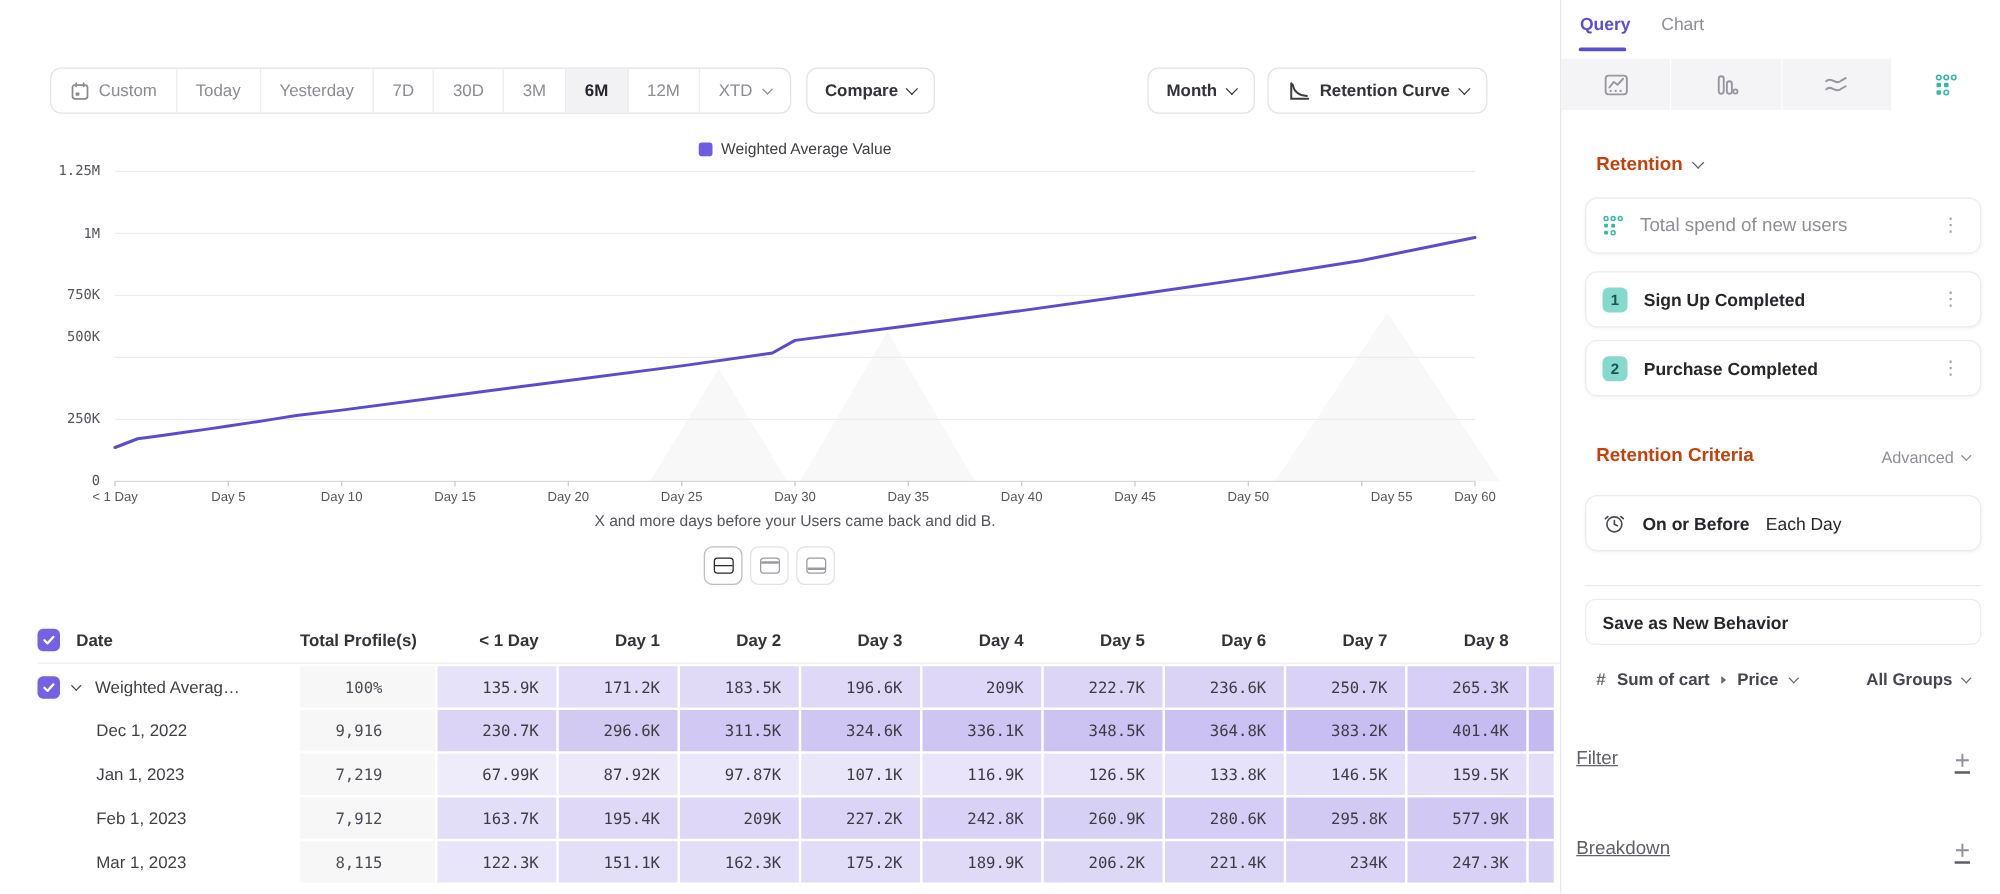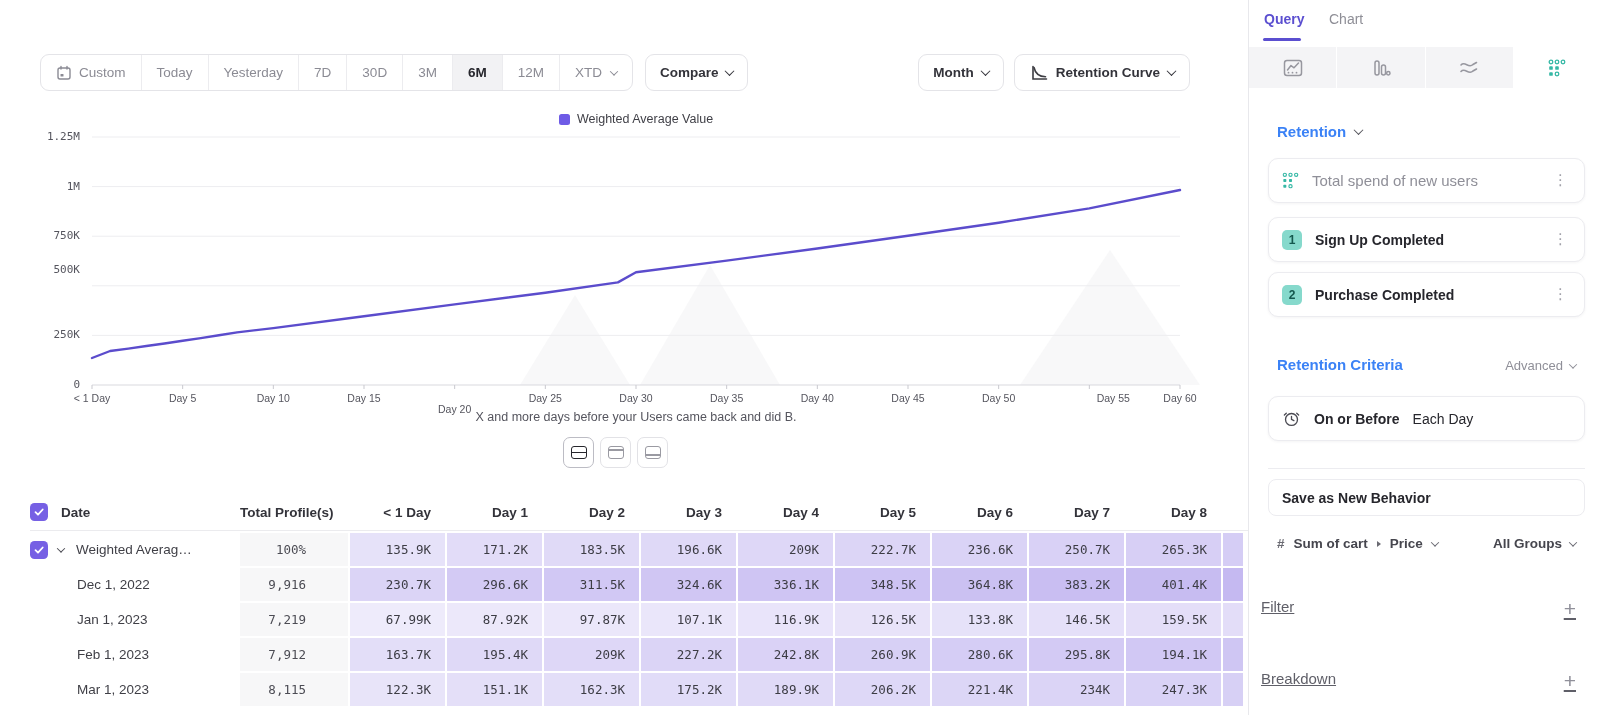--- a/index.html
+++ b/index.html
@@ -56,21 +56,21 @@
 
   
   .panel { position:absolute; left:1248px; top:0; width:352px; height:715px; background:#fff; border-left:1px solid #e8e8ec; }
   .tab { position:absolute; top:11px; font-size:14px; cursor:pointer; }
   .tab.q { left:15px; color:#5b4fd0; font-weight:700; }
   .tab.c { left:80px; color:#8e8e96; font-weight:500; }
   .tab-underline { position:absolute; left:14px; top:38px; width:38px; height:3px; border-radius:2px; background:#5b4fd0; }
   .icon-tiles { position:absolute; left:0; top:47px; width:352px; height:41px; display:flex; gap:1px; }
   .tile { flex:1; background:#f4f4f6; display:flex; align-items:center; justify-content:center; color:#97979f; cursor:pointer; }
   .tile.active { background:#fff; color:#35b8a5; }
-  .p-head { position:absolute; left:28px; font-size:15px; font-weight:700; color:#3b82f6; display:flex; align-items:center; gap:9px; }
+  .p-head { position:absolute; left:28px; font-size:15px; font-weight:700; color:#c2410c; display:flex; align-items:center; gap:9px; }
   .p-head .chev { color:#55555c; }
   .card { position:absolute; left:19px; width:317px; height:45px; background:#fff; border:1px solid #ececf0; border-radius:10px;
     box-shadow:0 1px 3px rgba(30,30,60,.05); display:flex; align-items:center; padding:0 13px; gap:13px; cursor:pointer; }
   .card .grow { flex:1; }
   .kebab { color:#a2a2aa; font-size:15px; letter-spacing:0; line-height:1; padding:0 3px; cursor:pointer; font-family:"DejaVu Sans", sans-serif; }
   .badge { width:20px; height:20px; border-radius:5px; background:#86d9cc; color:#14584e; font-size:12px; font-weight:700; display:flex; align-items:center; justify-content:center; flex:0 0 auto; }
   .step-label { font-size:14px; font-weight:600; color:#26262c; }
   .muted { color:#8f8f98; }
   .adv { position:absolute; right:24px; font-size:13px; color:#8f8f98; display:flex; align-items:center; gap:7px; cursor:pointer; }
   .divider { position:absolute; left:19px; width:317px; height:1px; background:#ececf0; }
@@ -176,21 +176,21 @@
           <div class="ylab" style="left: 20px; top: 30px;">1.25M</div>
           <div class="ylab" style="left: 20px; top: 79.6px;">1M</div>
           <div class="ylab" style="left: 20px; top: 129.2px;">750K</div>
           <div class="ylab" style="left: 20px; top: 163px;">500K</div>
           <div class="ylab" style="left: 20px; top: 228.4px;">250K</div>
           <div class="ylab" style="left: 20px; top: 278px;">0</div>
           <div class="xlab" style="left: 92px; top: 292px;">&lt; 1 Day</div>
           <div class="xlab" style="left: 182.667px; top: 292px;">Day 5</div>
           <div class="xlab" style="left: 273.333px; top: 292px;">Day 10</div>
           <div class="xlab" style="left: 364px; top: 292px;">Day 15</div>
-          <div class="xlab" style="left: 454.667px; top: 303px;">Day 20</div>
+          <div class="xlab" style="left: 454.667px; top: 292px;">Day 20</div>
           <div class="xlab" style="left: 545.333px; top: 292px;">Day 25</div>
           <div class="xlab" style="left: 636px; top: 292px;">Day 30</div>
           <div class="xlab" style="left: 726.667px; top: 292px;">Day 35</div>
           <div class="xlab" style="left: 817.333px; top: 292px;">Day 40</div>
           <div class="xlab" style="left: 908px; top: 292px;">Day 45</div>
           <div class="xlab" style="left: 998.667px; top: 292px;">Day 50</div>
           <div class="xlab" style="left: 1089.33px; top: 292px; padding-left: 48px;">Day 55</div>
           <div class="xlab" style="left: 1180px; top: 292px;">Day 60</div>
         </div>
       <div class="caption">X and more days before your Users came back and did B.</div>
@@ -283,21 +283,21 @@
           </div>
           <div class="cell total">7,912</div>
           <div class="cell" style="background: rgba(113, 85, 220, 0.196);">163.7K</div>
           <div class="cell" style="background: rgba(113, 85, 220, 0.224);">195.4K</div>
           <div class="cell" style="background: rgba(113, 85, 220, 0.235);">209K</div>
           <div class="cell" style="background: rgba(113, 85, 220, 0.25);">227.2K</div>
           <div class="cell" style="background: rgba(113, 85, 220, 0.263);">242.8K</div>
           <div class="cell" style="background: rgba(113, 85, 220, 0.28);">260.9K</div>
           <div class="cell" style="background: rgba(113, 85, 220, 0.294);">280.6K</div>
           <div class="cell" style="background: rgba(113, 85, 220, 0.31);">295.8K</div>
-          <div class="cell" style="background: rgba(113, 85, 220, 0.32);">194.1K</div>
+          <div class="cell" style="background: rgba(113, 85, 220, 0.32);">577.9K</div>
           <div class="cell" style="background: rgba(113, 85, 220, 0.337);"></div>
           <div class="cell date">
             <span class="date-label">Mar 1, 2023</span>
           </div>
           <div class="cell total">8,115</div>
           <div class="cell" style="background: rgba(113, 85, 220, 0.16);">122.3K</div>
           <div class="cell" style="background: rgba(113, 85, 220, 0.19);">151.1K</div>
           <div class="cell" style="background: rgba(113, 85, 220, 0.196);">162.3K</div>
           <div class="cell" style="background: rgba(113, 85, 220, 0.208);">175.2K</div>
           <div class="cell" style="background: rgba(113, 85, 220, 0.22);">189.9K</div>

